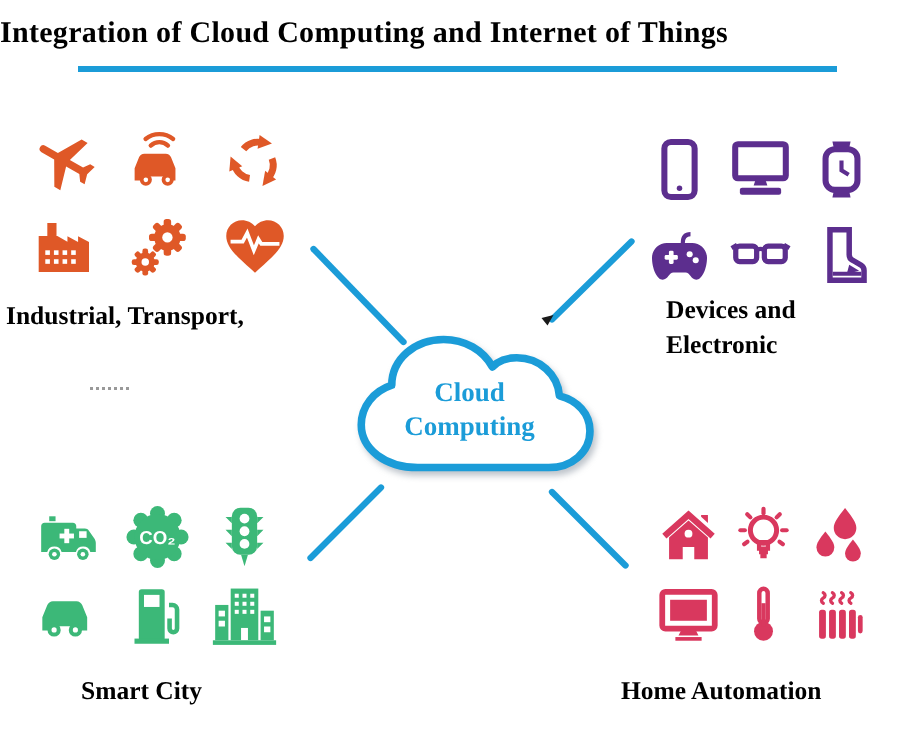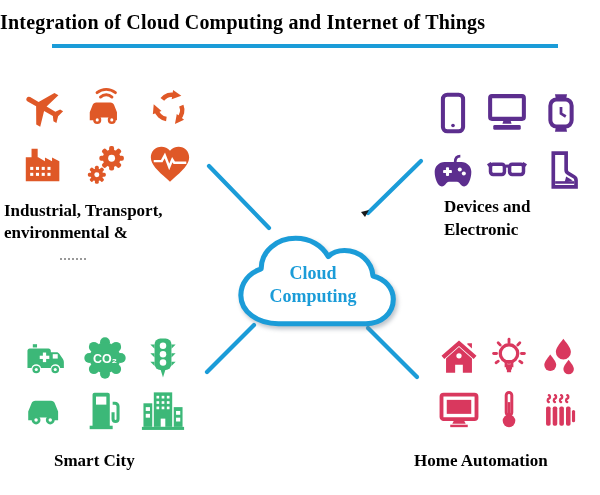--- a/index.html
+++ b/index.html
@@ -20,21 +20,21 @@
   #grid-home{left:434px;top:330px;grid-template-columns:repeat(3,50px);grid-auto-rows:53px;}
   #grid-home svg{width:42px;height:42px;}
   .caption{position:absolute;font-weight:bold;color:#000;font-size:17px;line-height:22px;}
   #caption-industrial{left:4px;top:186px;width:230px;margin-top:14px;}
   #caption-electronic{left:444px;top:195px;width:150px;line-height:23px;}
   #caption-smart-city{left:54px;top:450px;}
   #caption-home{left:414px;top:450px;}
   .smudge{position:absolute;left:60px;top:258px;width:26px;height:0;
           border-top:2px dotted #999;}
   #connectors{position:absolute;left:0;top:0;pointer-events:none;}
-  #cloud-wrap{position:absolute;left:220px;top:218px;width:186px;height:124px;}
+  #cloud-wrap{position:absolute;left:220px;top:206px;width:186px;height:124px;}
   #cloud-wrap svg{position:absolute;left:0;top:0;
           filter:drop-shadow(2px 3px 2px rgba(110,125,140,.45));}
   #cloud-label{position:absolute;left:0;top:44px;width:100%;text-align:center;
           font-size:18px;font-weight:bold;line-height:23px;}
 </style>
 </head>
 <body>
 
 <div id="canvas">
 
@@ -113,21 +113,20 @@
       </span>
       <span class="icon">
         <svg viewBox="0 0 24 24" fill="currentColor">
           <path d="M12 21.3l-1.4-1.3C5.4 15.4 2 12.3 2 8.5 2 5.4 4.4 3 7.5 3c1.7 0 3.4.8 4.5 2.1C13.1 3.8 14.8 3 16.5 3 19.6 3 22 5.4 22 8.5c0 3.8-3.4 6.9-8.6 11.5z"></path>
           <path d="M3.5 10.5h4.2l1.6-3 2.3 6 1.6-3.8 1 1.6h6.3" fill="none" stroke="#fff" stroke-width="1.3"></path>
         </svg>
       </span>
     </div>
   <div id="caption-industrial" class="caption">
     <div>Industrial, Transport,</div>
-    <div>environmental &amp;</div>
   </div>
   <div class="smudge"></div>
 
   <div id="grid-electronic" class="icon-grid" style="color: rgb(92, 46, 142);">
       <span class="icon">
         <svg viewBox="0 0 24 24" fill="currentColor">
           <rect x="6.5" y="2" width="11" height="20" rx="2.4" fill="none" stroke="currentColor" stroke-width="2.2"></rect>
           <circle cx="12" cy="18.8" r="1"></circle>
         </svg>
       </span>

